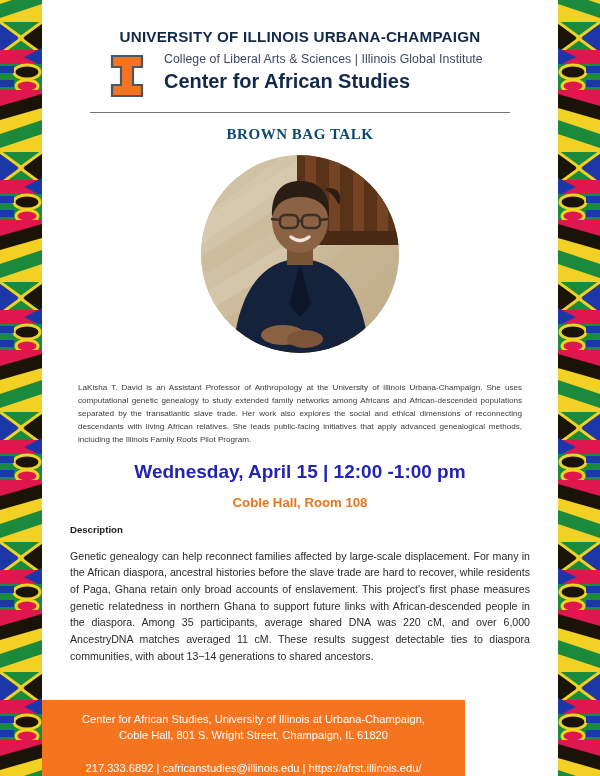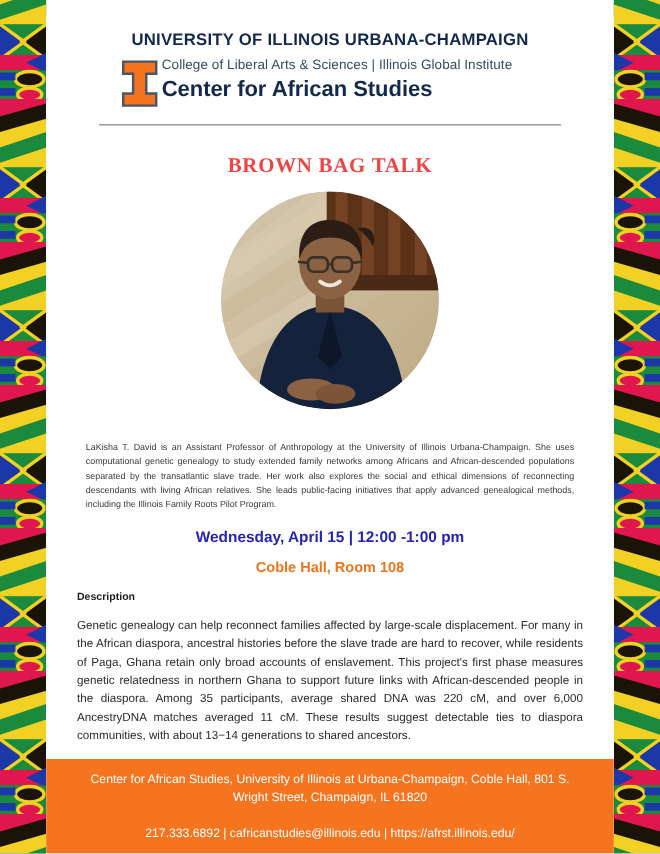--- a/index.html
+++ b/index.html
@@ -52,21 +52,21 @@
     color: #13294b;
     margin-top: 5px;
   }
   .brandrow {
     display: flex;
     align-items: flex-start;
     margin-top: 7px;
     padding-left: 50px;
   }
   .block-i { flex: 0 0 auto; margin-top: 2px; }
-  .brandtext { margin-left: 3px; }
+  .brandtext { margin-left: 20px; }
   .college {
     font-size: 12.3px;
     color: #3b4a63;
     letter-spacing: 0.005em;
     white-space: nowrap;
   }
   .unit-name {
     font-size: 20px;
     font-weight: bold;
     color: #13294b;
@@ -77,24 +77,24 @@
     height: 0;
     border-top: 1.6px solid #6f7479;
     margin: 10px 30px 0 30px;
   }
 
   
   .bbt {
     text-align: center;
     font-family: "Liberation Serif", serif;
     font-weight: bold;
-    font-size: 19px;
-    color: #ef4444;
+    font-size: 15px;
+    color: #0c4a6e;
     letter-spacing: 0.035em;
-    margin-top: 26px;
+    margin-top: 13px;
   }
   .talk-title {
     text-align: center;
     font-size: 15.2px;
     font-weight: bold;
     color: #2323b4;
     line-height: 1.36;
     margin: 7px 22px 0 22px;
   }
 
@@ -118,21 +118,21 @@
     margin: 28px 36px 0 36px;
     font-size: 8.1px;
     line-height: 1.62;
     color: #3a3a3a;
     text-align: justify;
   }
 
   
   .when {
     text-align: center;
-    font-size: 14px;
+    font-size: 19px;
     font-weight: bold;
     color: #2323b4;
     margin-top: 14px;
   }
   .where {
     text-align: center;
     font-size: 13.2px;
     font-weight: bold;
     color: #e8761c;
     margin-top: 12px;
@@ -150,25 +150,25 @@
     font-size: 10.6px;
     line-height: 1.58;
     color: #2b2b2b;
     text-align: justify;
   }
 
   
   .footer {
     position: absolute;
     left: 42px; bottom: 0;
-    width: 516px;
+    width: 423px;
     background: #f4741f;
     color: #ffffff;
     text-align: center;
-    padding: 11px 26px 10px 26px;
+    padding: 11px 26px 0 26px;
     font-size: 11.1px;
     line-height: 1.48;
   }
   .footer-line { white-space: normal; }
   .footer-contact { margin-top: 16px; }
 </style>
 </head>
 <body>
 
 <div class="poster">

